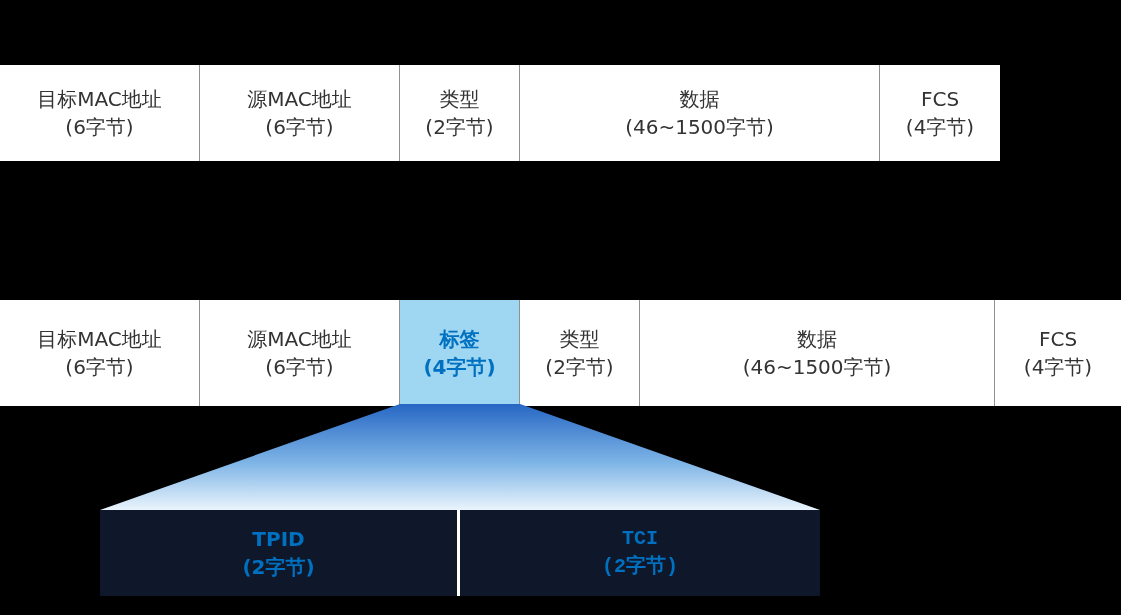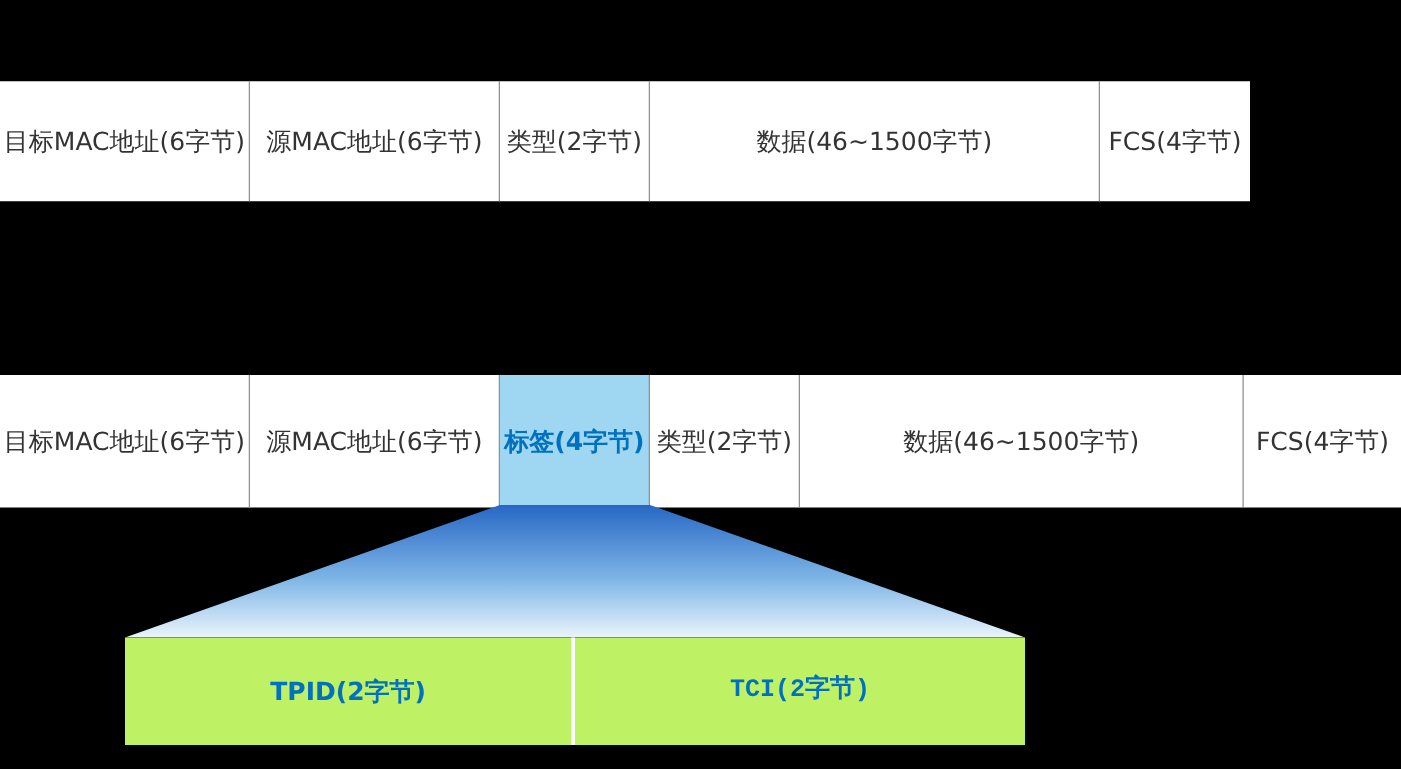--- a/index.html
+++ b/index.html
@@ -15,21 +15,21 @@
     position: absolute;
     display: flex;
     background: #ffffff;
   }
   .bar-untagged { left: 0; top: 65px; width: 1000px; height: 96px; }
   .bar-tagged   { left: 0; top: 300px; width: 1121px; height: 106px; }
 
   .field {
     height: 100%;
     display: flex;
-    flex-direction: row;
+    flex-direction: column;
     justify-content: center;
     align-items: center;
     text-align: center;
     color: #333333;
     font-size: 20px;
     line-height: 28px;
     border-right: 1px solid #909090;
   }
   .field:last-child { border-right: none; }
 
@@ -43,21 +43,21 @@
   .funnel {
     position: absolute;
     left: 0; top: 404px;
     width: 1121px; height: 106px;
     display: block;
   }
 
   .bar-detail {
     left: 100px; top: 510px;
     width: 720px; height: 86px;
-    background: #bef264;
+    background: #0f172a;
   }
   .bar-detail .field {
     color: #0070c0;
     font-weight: bold;
     border-right: 3px solid #ffffff;
   }
   .bar-detail .field:last-child { border-right: none; font-family: Liberation Mono, monospace; }
 </style>
 </head>
 <body>

